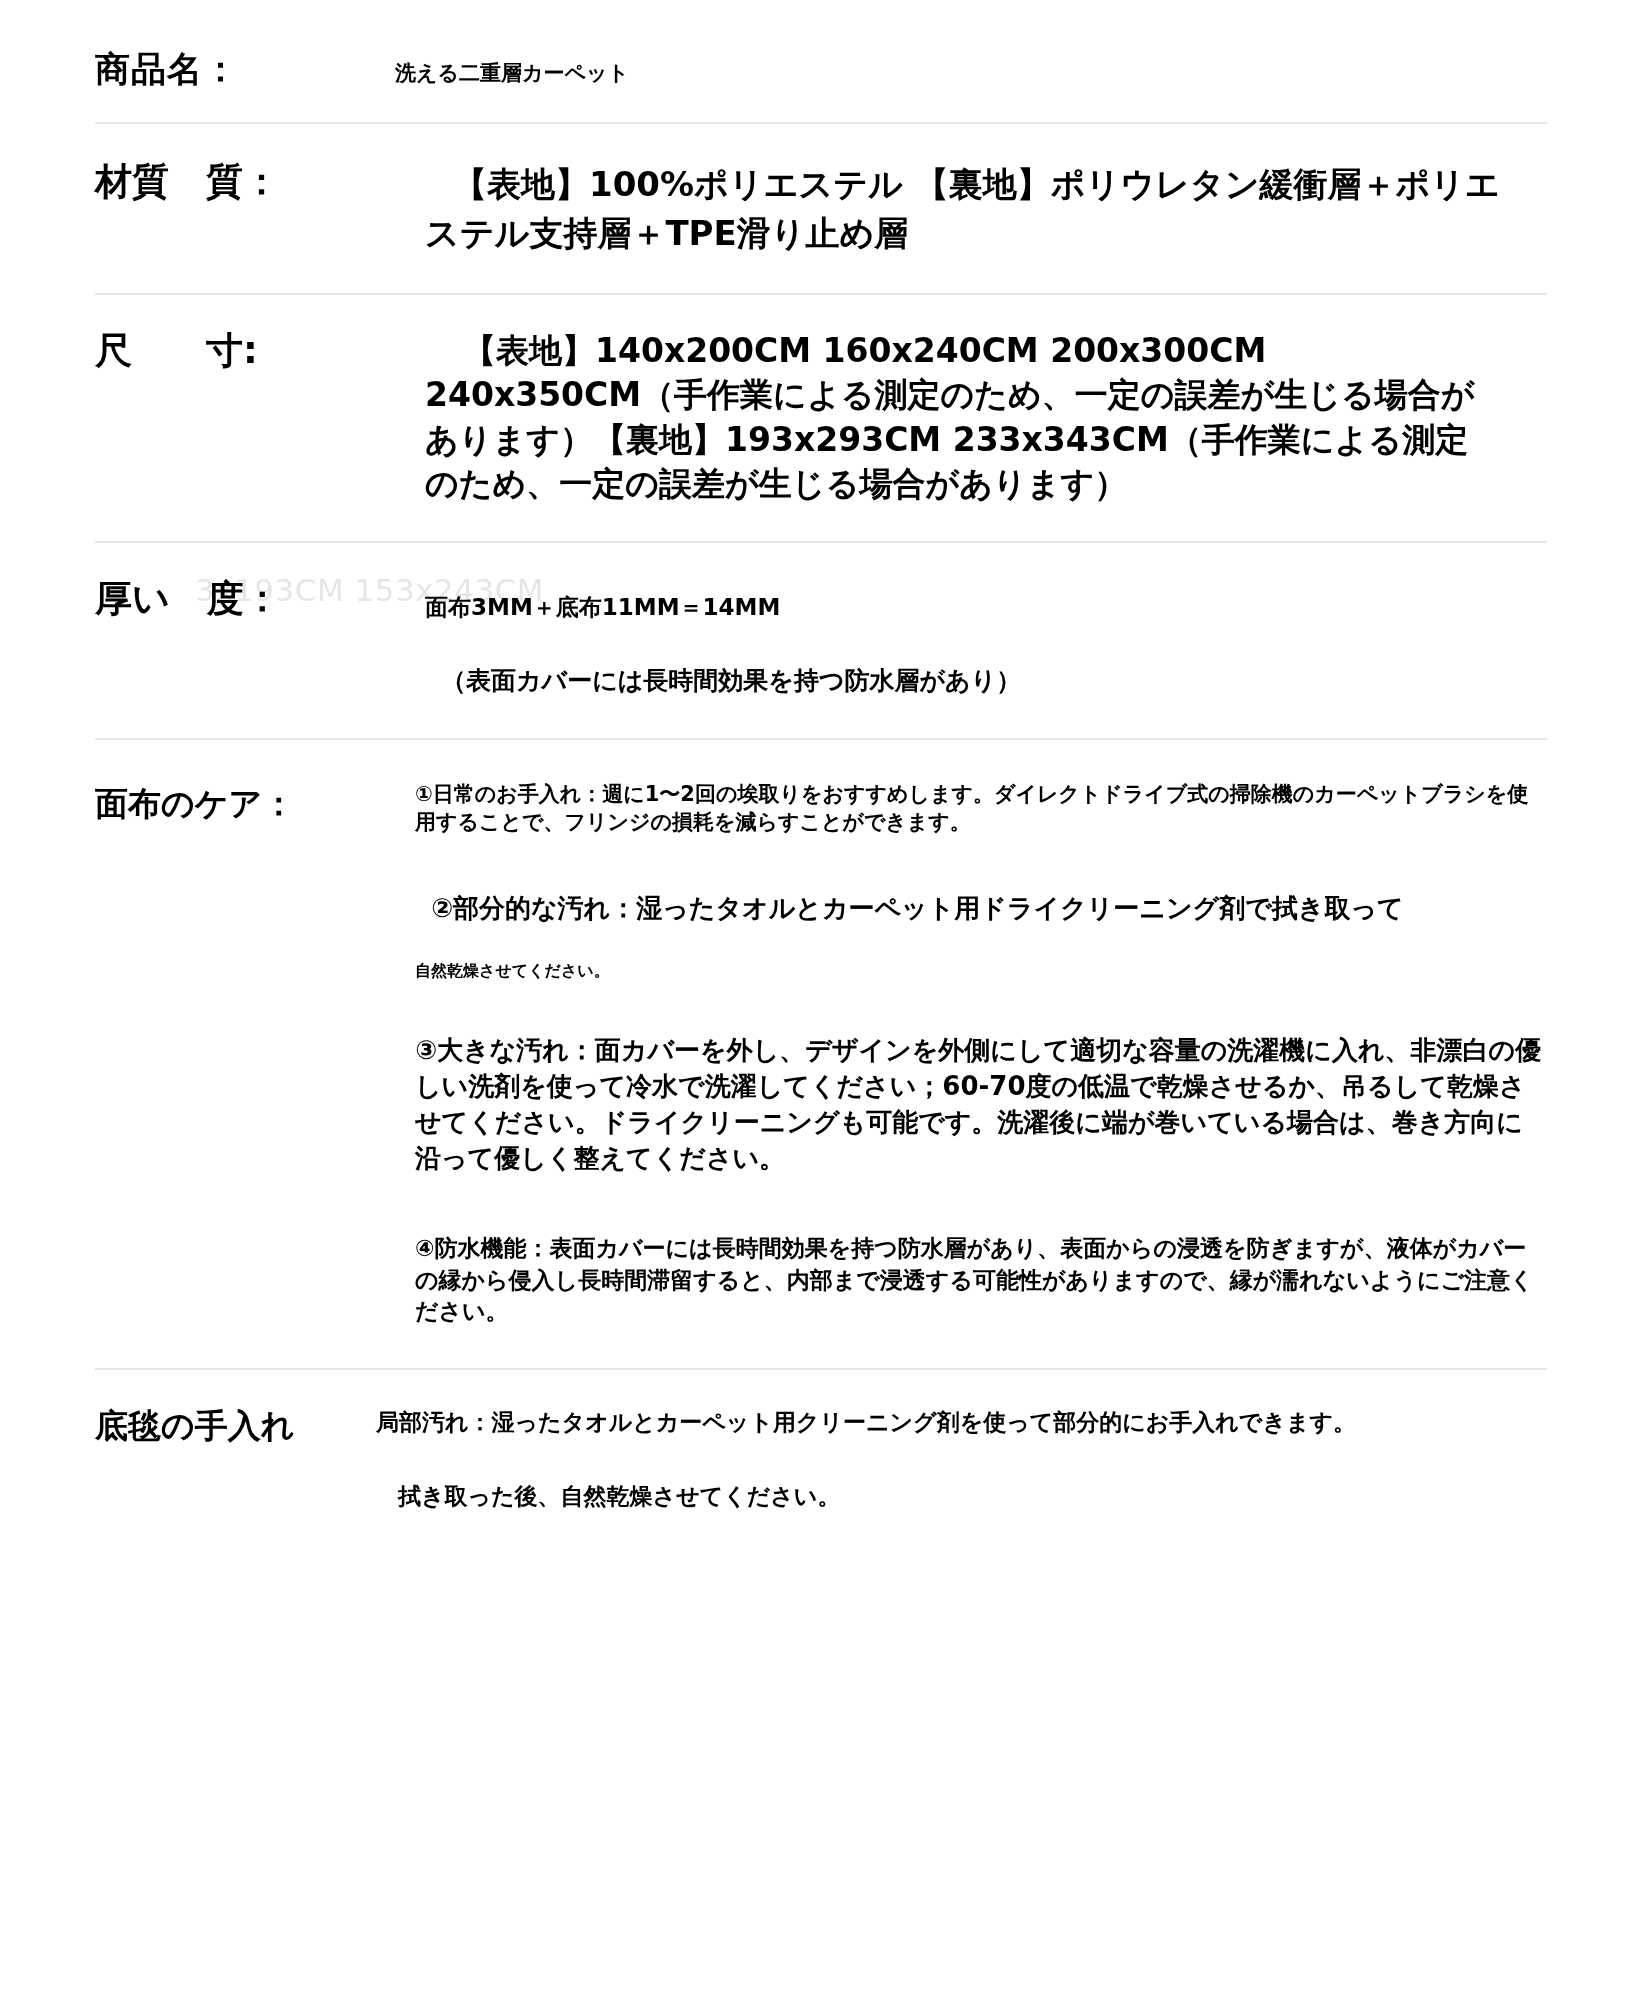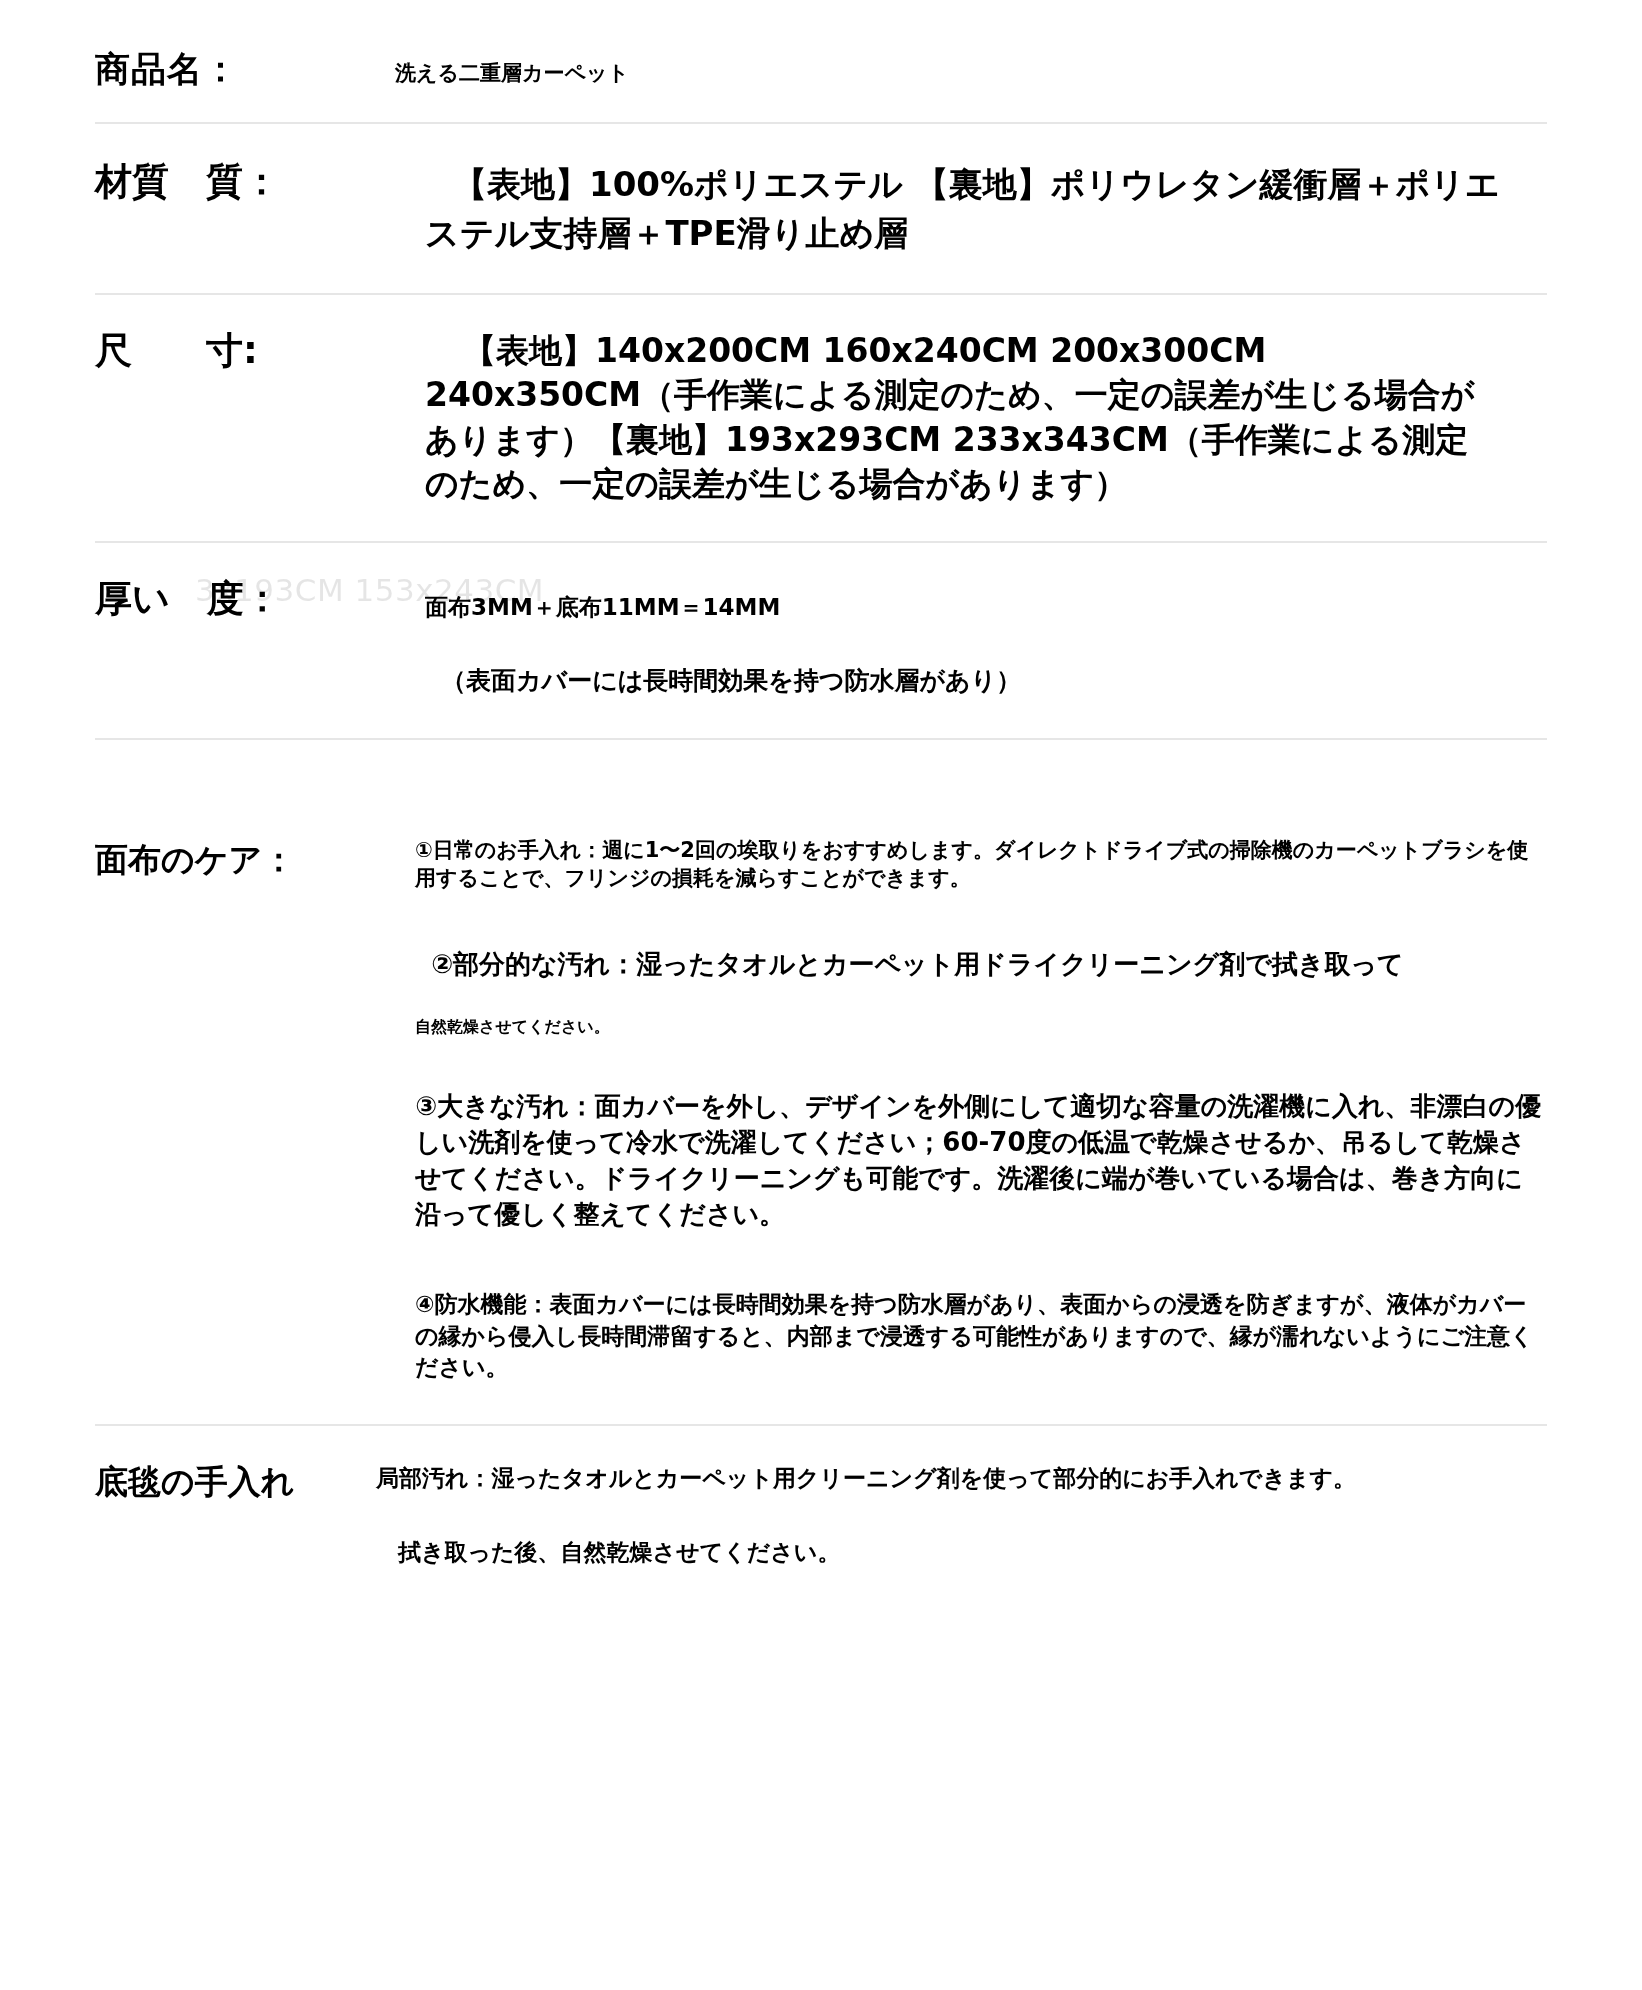--- a/index.html
+++ b/index.html
@@ -133,22 +133,21 @@
   #row-thickness .t-line2 {
     font-size: 25px;
     font-weight: bold;
     line-height: 1.4;
     padding-top: 40px;
     text-indent: 16px;
   }
 
   
   #row-facecare {
-    padding: 52px 95px 40px 95px;
-    margin-top: 44px;
+    padding: 40px 95px 40px 95px;
   }
   #row-facecare .label {
     font-size: 33px;
     width: 300px;
     line-height: 1.2;
     padding-top: 4px;
   }
   #row-facecare .value {
     padding-left: 20px;
     padding-right: 0;

